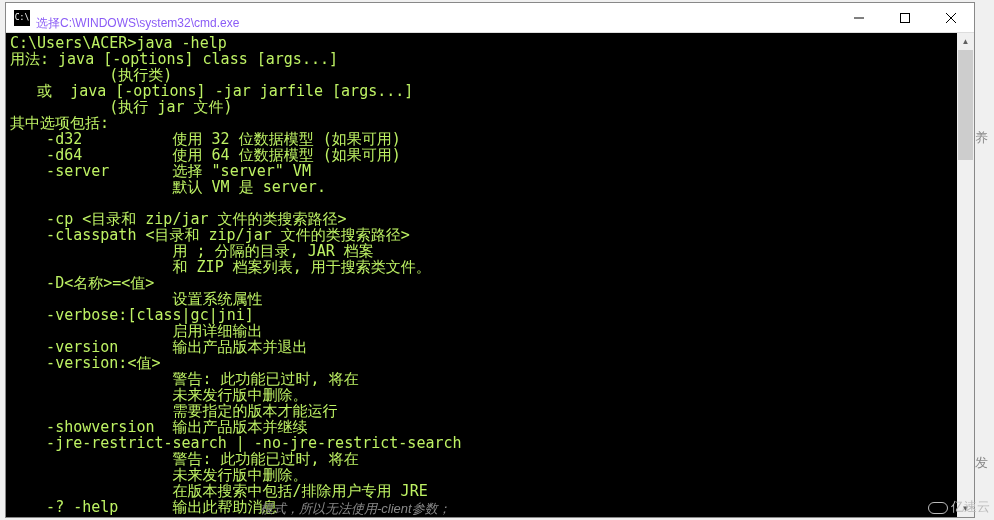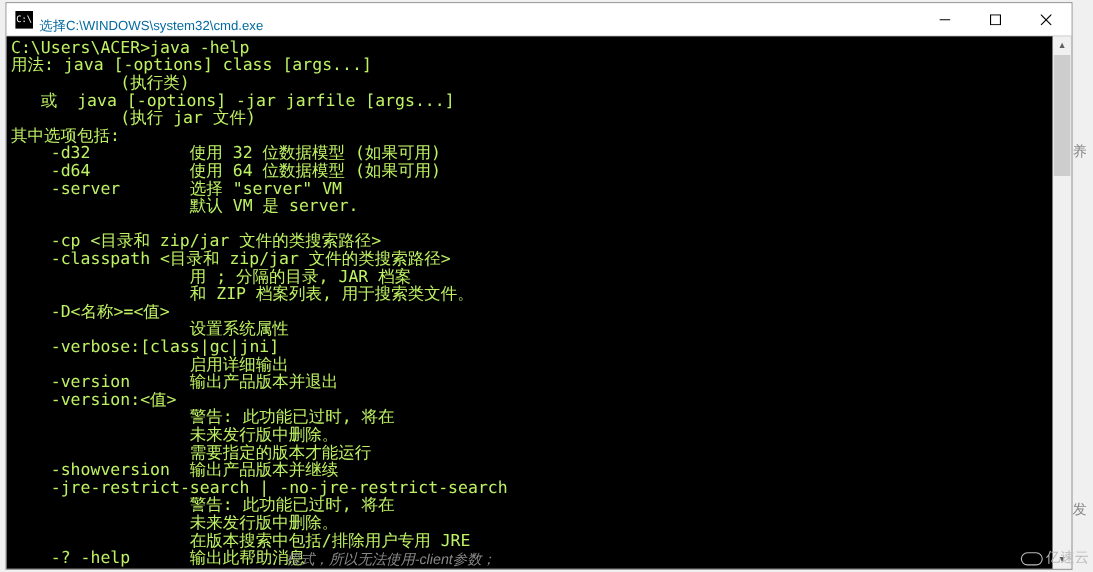--- a/index.html
+++ b/index.html
@@ -42,21 +42,21 @@
       display: inline-flex;
       align-items: center;
       justify-content: center;
       color: #fff;
       font-size: 8px;
       font-family: monospace;
     }
     .titlebar-title {
       flex: 1;
       font-size: 12px;
-      color: #0369a1;
+      color: #8b5cf6;
       margin-top: 12px;
     }
     .titlebar-controls {
       display: flex;
       height: 100%;
     }
     .titlebar-btn {
       width: 46px;
       height: 30px;
       display: flex;

